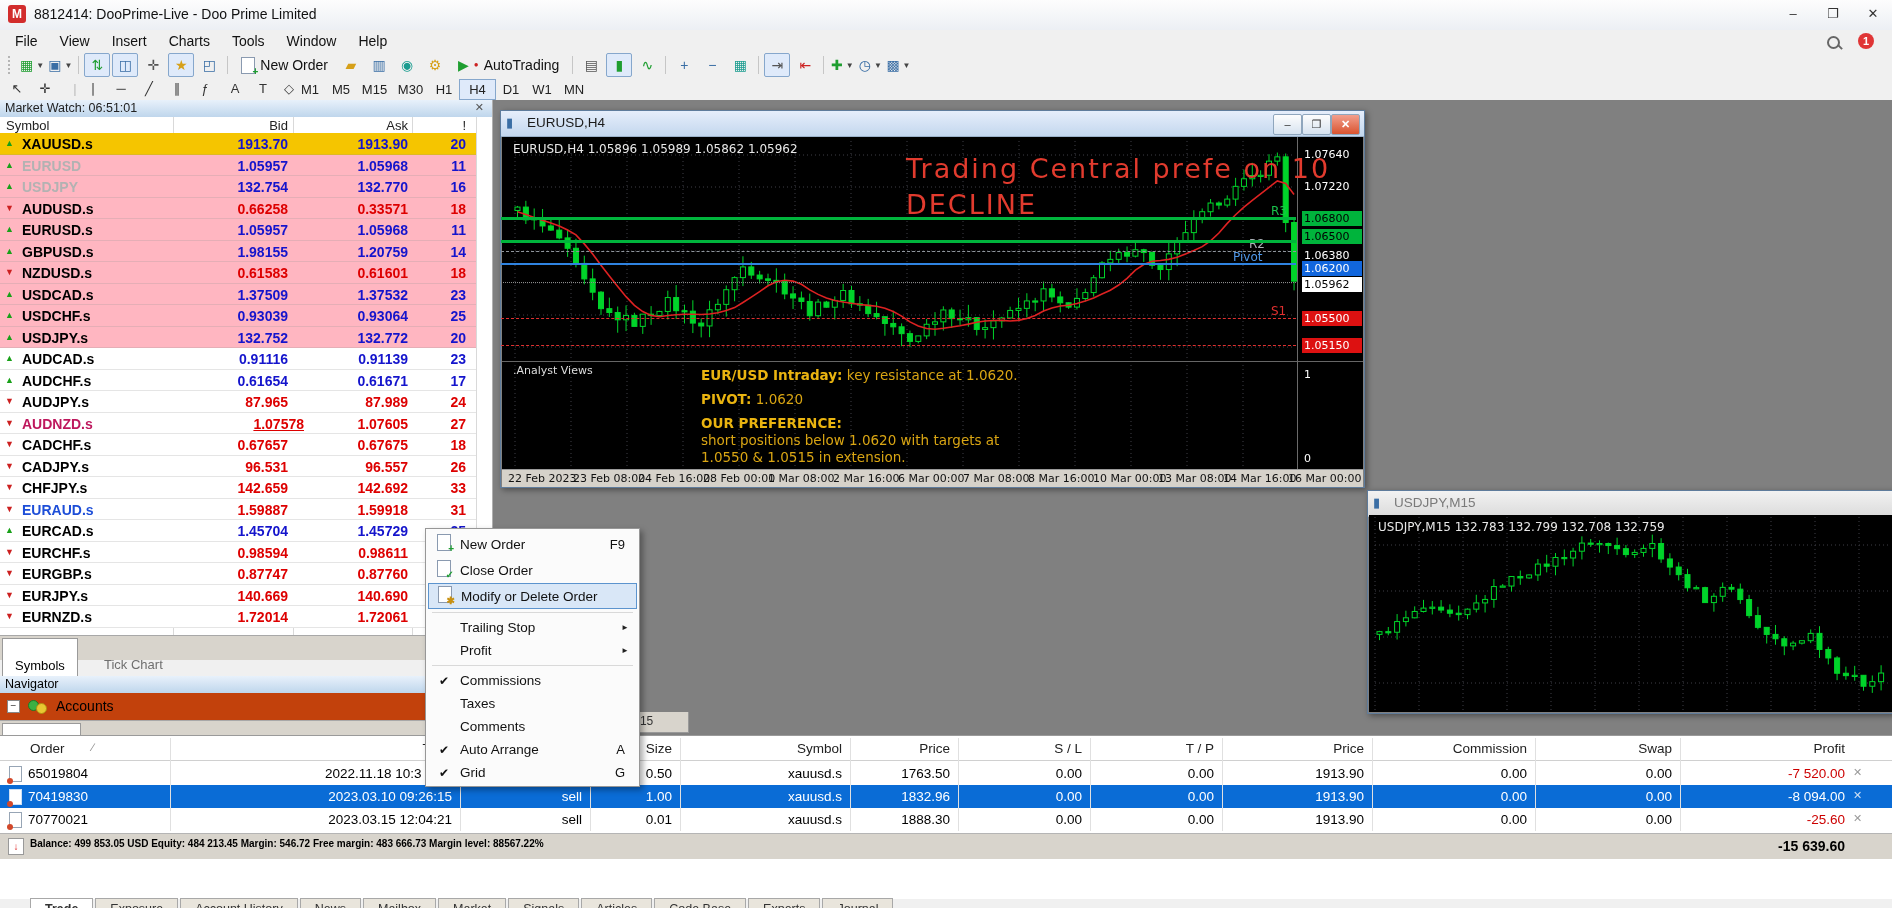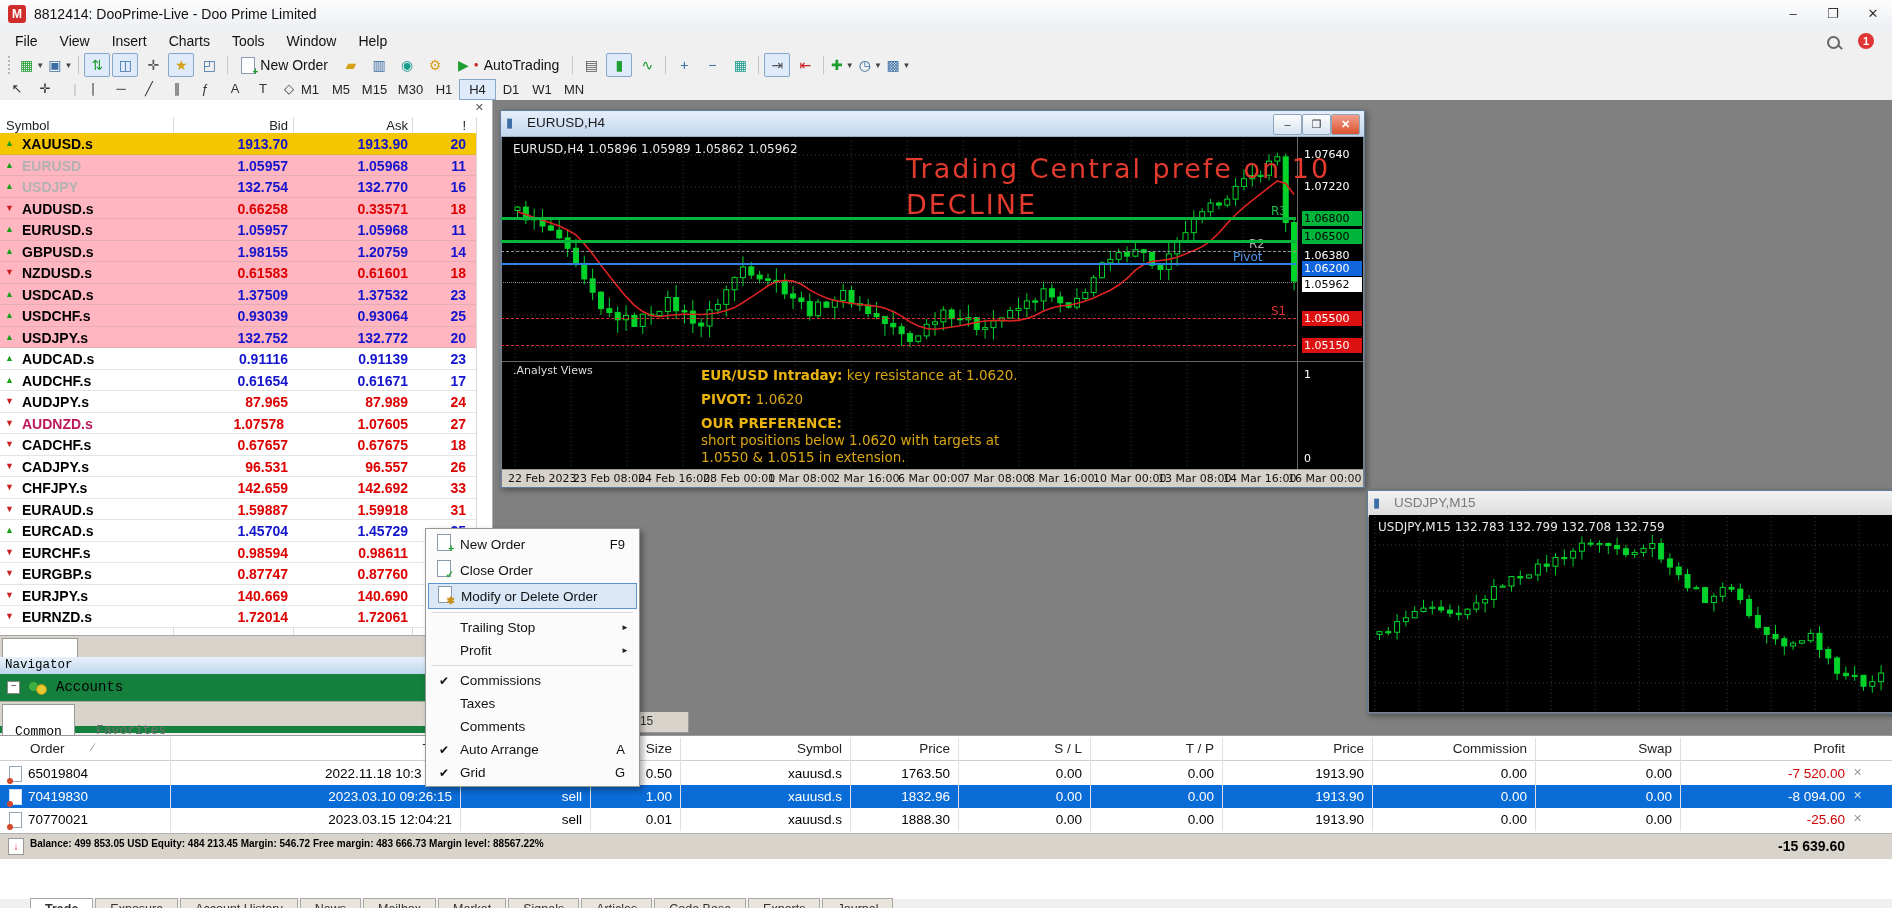--- a/index.html
+++ b/index.html
@@ -41,21 +41,21 @@
   #mw-head span{position:absolute;top:1px;}
   #mw-rows{position:absolute;left:0;top:33px;width:476px;height:502px;overflow:hidden;}
   .mw-row{position:absolute;left:0;width:476px;border-bottom:1px solid rgba(150,150,150,.25);box-sizing:border-box;}
   .mw-row span{position:absolute;top:3px;font-size:14px;font-weight:bold;}
   .mw-col{position:absolute;top:17px;height:518px;width:1px;background:#d9d9d9;}
   #mw-tabs,#nav-tabs{position:absolute;left:0;width:492px;height:24px;background:#d8d4cc;border-top:1px solid #a8a8a8;}
   .tab{position:absolute;top:2px;height:21px;line-height:21px;padding:16px 12px;font-size:13px;}
   .tab.on{background:#fff;border:1px solid #9a9a9a;border-bottom:none;color:#000;}
   .tab.off{color:#6f6f6f;}
   
-  #nav-panel{position:absolute;left:0;top:657px;width:492px;height:76px;background:#15803d;border-right:1px solid #b0b0b0;font-family:Liberation Mono, monospace;}
+  #nav-panel{position:absolute;left:0;top:676px;width:492px;height:76px;background:#c2410c;border-right:1px solid #b0b0b0;}
   #nav-title{position:absolute;left:0;top:0;width:492px;height:17px;background:linear-gradient(#e8f1fb,#bfd6ec);font-size:12.5px;line-height:17px;padding-left:5px;box-sizing:border-box;}
   #nav-acct{position:absolute;left:0;top:20px;height:20px;width:492px;}
   #nav-exp{position:absolute;left:7px;top:4px;width:11px;height:11px;border:1px solid #888;background:#fff;font-size:10px;line-height:9px;text-align:center;color:#333;}
   .pp{position:absolute;border-radius:50%;width:9px;height:9px;}
   #nav-acct-label{position:absolute;left:56px;top:2px;font-size:14px;}
   
   #workspace{position:absolute;left:492px;top:100px;width:1400px;height:635px;background:#808080;}
   .chart-window{position:absolute;border:1px solid #5f7c9c;box-shadow:2px 2px 6px rgba(0,0,0,.4);}
   .cw-title{position:absolute;left:0;top:0;right:0;height:25px;background:linear-gradient(#e6eefb,#c3d7ee);border-bottom:1px solid #9ab1c9;}
   .cw-title.inactive{background:linear-gradient(#f2f2f2,#dcdcdc);border-bottom:1px solid #bbb;}
@@ -232,20 +232,21 @@
     <span class="tb2-ic" style="left:192px">ƒ</span>
     <span class="tb2-ic" style="left:222px">A</span>
     <span class="tb2-ic" style="left:250px">T</span>
     <span class="tb2-ic" style="left:276px">◇</span>
     <span id="tf-bar"><span class="tf-btn" style="left: 294px; width: 30px;">M1</span><span class="tf-btn" style="left: 325px; width: 30px;">M5</span><span class="tf-btn" style="left: 356px; width: 35px;">M15</span><span class="tf-btn" style="left: 392px; width: 35px;">M30</span><span class="tf-btn" style="left: 428px; width: 30px;">H1</span><span class="tf-btn active" style="left: 459px; width: 35px;">H4</span><span class="tf-btn" style="left: 495px; width: 30px;">D1</span><span class="tf-btn" style="left: 526px; width: 30px;">W1</span><span class="tf-btn" style="left: 557px; width: 32px;">MN</span></span>
   </div>
 
   <div id="workspace"></div>
 
   <div id="mw-panel">
+    <div id="mw-title">Market Watch: 06:51:01</div>
     <span id="mw-close">✕</span>
     <div id="mw-head">
       <span style="left:6px">Symbol</span>
       <span style="right:188px">Bid</span>
       <span style="right:68px">Ask</span>
       <span style="right:10px">!</span>
     </div>
     <div class="mw-col" style="left:173px"></div>
     <div class="mw-col" style="left:293px"></div>
     <div class="mw-col" style="left:412px"></div>
@@ -338,21 +339,21 @@
         <div class="mw-row" style="top: 258px; height: 21.5px; background: rgb(255, 255, 255);">
           <span style="left: 5px; top: 5px; font-size: 9px; color: rgb(204, 32, 32);">▼</span>
           <span style="left: 22px; color: rgb(0, 0, 0);">AUDJPY.s</span>
           <span style="right: 188px; color: rgb(221, 0, 0);">87.965</span>
           <span style="right: 68px; color: rgb(221, 0, 0);">87.989</span>
           <span style="right: 10px; color: rgb(221, 0, 0);">24</span>
         </div>
         <div class="mw-row" style="top: 279.5px; height: 21.5px; background: rgb(255, 255, 255);">
           <span style="left: 5px; top: 5px; font-size: 9px; color: rgb(204, 32, 32);">▼</span>
           <span style="left: 22px; color: #be185d;">AUDNZD.s</span>
-          <span style="right: 192px; color: rgb(221, 0, 0);">1.07578</span>
+          <span style="right: 172px; color: rgb(221, 0, 0); text-decoration: underline;">1.07578</span>
           <span style="right: 68px; color: rgb(221, 0, 0);">1.07605</span>
           <span style="right: 10px; color: rgb(221, 0, 0);">27</span>
         </div>
         <div class="mw-row" style="top: 301px; height: 21.5px; background: rgb(255, 255, 255);">
           <span style="left: 5px; top: 5px; font-size: 9px; color: rgb(204, 32, 32);">▼</span>
           <span style="left: 22px; color: rgb(0, 0, 0);">CADCHF.s</span>
           <span style="right: 188px; color: rgb(221, 0, 0);">0.67657</span>
           <span style="right: 68px; color: rgb(221, 0, 0);">0.67675</span>
           <span style="right: 10px; color: rgb(221, 0, 0);">18</span>
         </div>
@@ -365,21 +366,21 @@
         </div>
         <div class="mw-row" style="top: 344px; height: 21.5px; background: rgb(255, 255, 255);">
           <span style="left: 5px; top: 5px; font-size: 9px; color: rgb(204, 32, 32);">▼</span>
           <span style="left: 22px; color: rgb(0, 0, 0);">CHFJPY.s</span>
           <span style="right: 188px; color: rgb(221, 0, 0);">142.659</span>
           <span style="right: 68px; color: rgb(221, 0, 0);">142.692</span>
           <span style="right: 10px; color: rgb(221, 0, 0);">33</span>
         </div>
         <div class="mw-row" style="top: 365.5px; height: 21.5px; background: rgb(255, 255, 255);">
           <span style="left: 5px; top: 5px; font-size: 9px; color: rgb(204, 32, 32);">▼</span>
-          <span style="left: 22px; color: #000000;">EURAUD.s</span>
+          <span style="left: 22px; color: #1d4ed8;">EURAUD.s</span>
           <span style="right: 188px; color: rgb(221, 0, 0);">1.59887</span>
           <span style="right: 68px; color: rgb(221, 0, 0);">1.59918</span>
           <span style="right: 10px; color: rgb(221, 0, 0);">31</span>
         </div>
         <div class="mw-row" style="top: 387px; height: 21.5px; background: rgb(255, 255, 255);">
           <span style="left: 5px; top: 5px; font-size: 9px; color: rgb(24, 160, 24);">▲</span>
           <span style="left: 22px; color: rgb(0, 0, 0);">EURCAD.s</span>
           <span style="right: 188px; color: rgb(20, 20, 204);">1.45704</span>
           <span style="right: 68px; color: rgb(20, 20, 204);">1.45729</span>
           <span style="right: 10px; color: rgb(20, 20, 204);">25</span>

